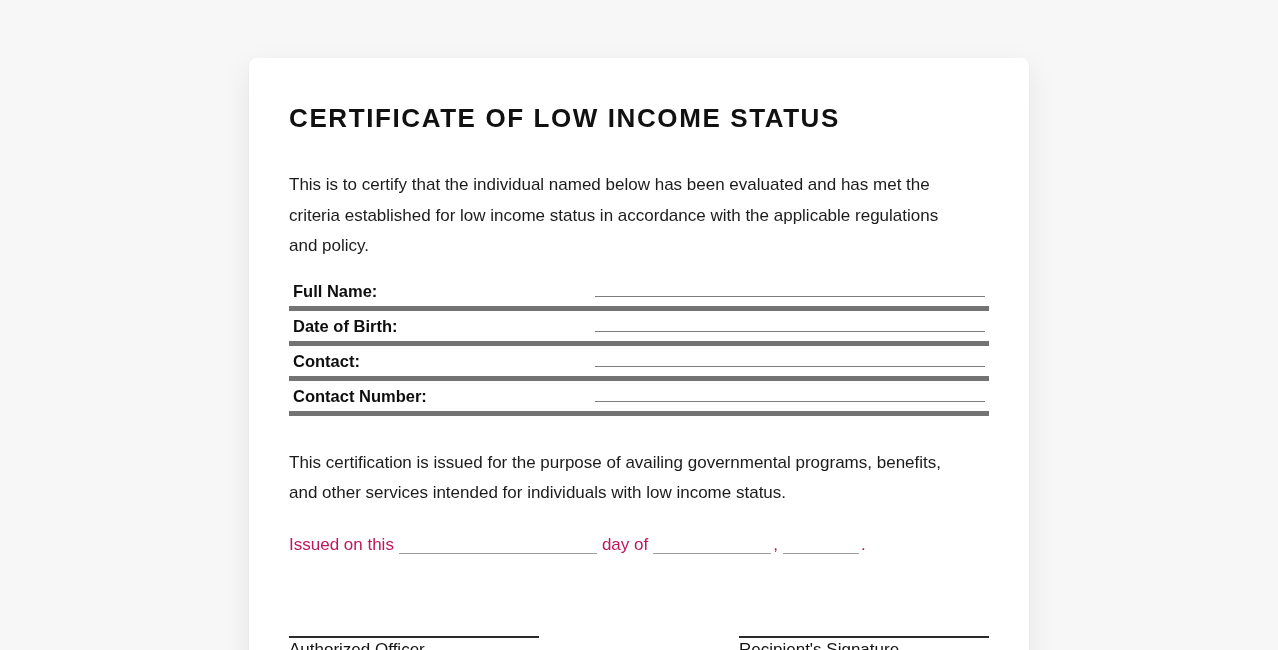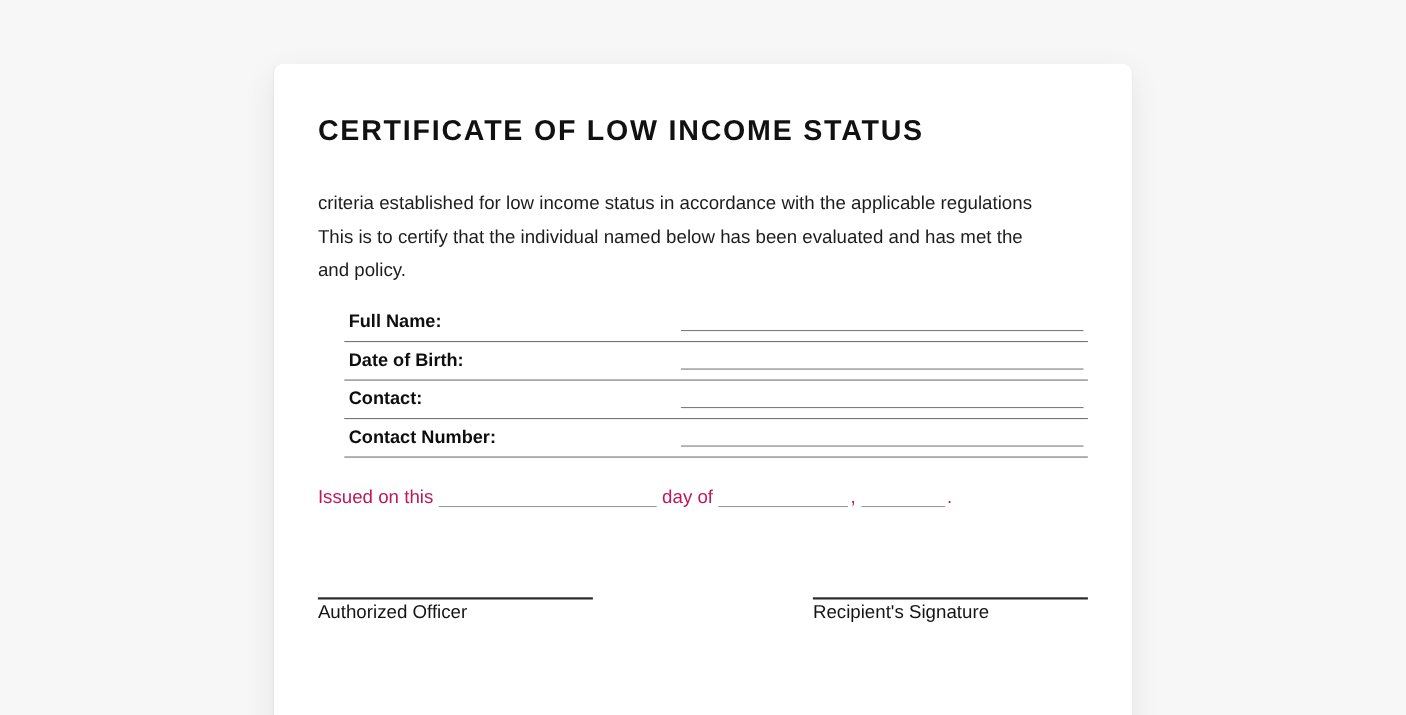--- a/index.html
+++ b/index.html
@@ -22,22 +22,21 @@
     letter-spacing:1.6px;
     color:#111111;
     line-height:31px;
     white-space:nowrap;
   }
   .para { margin-top:36px; font-size:17px; color:#1c1c1c; }
   .para .line { line-height:30.5px; white-space:nowrap; }
   .form-section { margin-top:14px; }
   .form-row {
     position:relative; height:35px;
-    border-bottom:1px solid #737373;
-    margin-left:24px;
+    border-bottom:5px solid #737373;
   }
   .row-label {
     position:absolute; left:4px; top:50%; transform:translateY(-50%);
     font-size:16.5px; font-weight:bold; color:#0e0e0e;
     white-space:nowrap;
   }
   .row-line {
     position:absolute; left:306px; right:4px; bottom:9px;
     border-bottom:1px solid #7d7d7d;
     height:0;
@@ -71,22 +70,22 @@
   }
 </style>
 </head>
 <body>
 
 <div class="card">
 
   <div class="title">CERTIFICATE OF LOW INCOME STATUS</div>
 
   <div class="para">
+    <div class="line">This is to certify that the individual named below has been evaluated and has met the</div>
     <div class="line">criteria established for low income status in accordance with the applicable regulations</div>
-    <div class="line">This is to certify that the individual named below has been evaluated and has met the</div>
     <div class="line">and policy.</div>
   </div>
 
   <div class="form-section">
     <div class="form-row">
       <span class="row-label">Full Name:</span>
       <span class="row-line"></span>
     </div>
     <div class="form-row">
       <span class="row-label">Date of Birth:</span>
@@ -95,20 +94,24 @@
     <div class="form-row">
       <span class="row-label">Contact:</span>
       <span class="row-line"></span>
     </div>
     <div class="form-row">
       <span class="row-label">Contact Number:</span>
       <span class="row-line"></span>
     </div>
   </div>
 
+  <div class="para purpose">
+    <div class="line">This certification is issued for the purpose of availing governmental programs, benefits,</div>
+    <div class="line">and other services intended for individuals with low income status.</div>
+  </div>
 
   <div class="issued-line"><span>Issued on this</span><span class="blank blank-day"></span><span>day of</span><span class="blank blank-month"></span><span>,</span><span class="blank blank-year"></span><span>.</span></div>
 
   <div class="sig-section">
     <div class="sig-block">
       <div class="sig-rule"></div>
       <div class="sig-label">Authorized Officer</div>
     </div>
     <div class="sig-block">
       <div class="sig-rule"></div>

